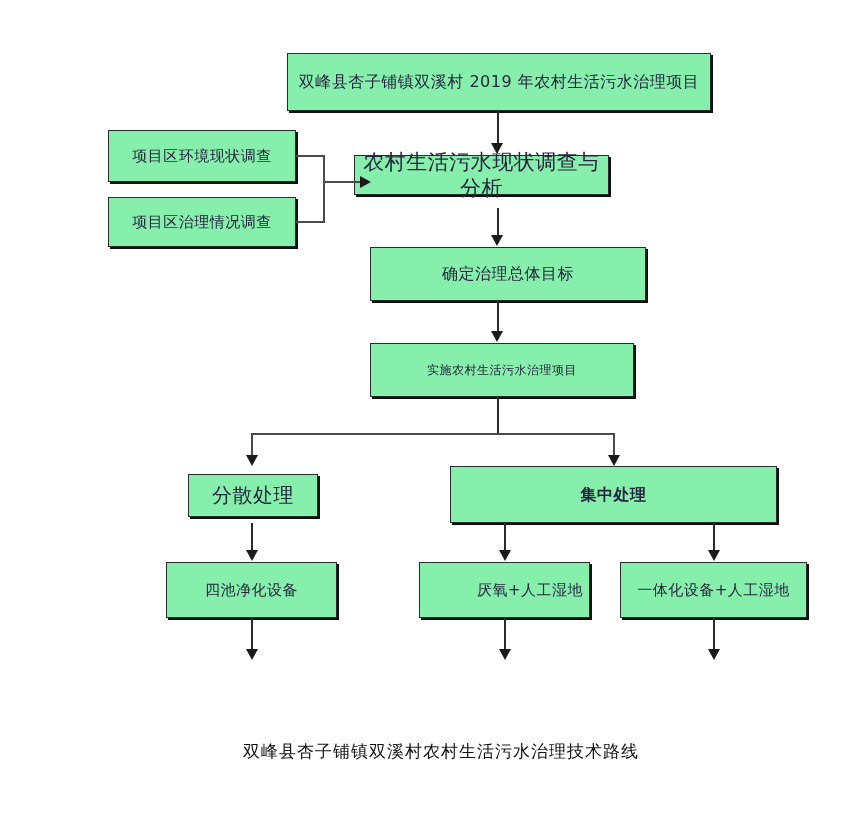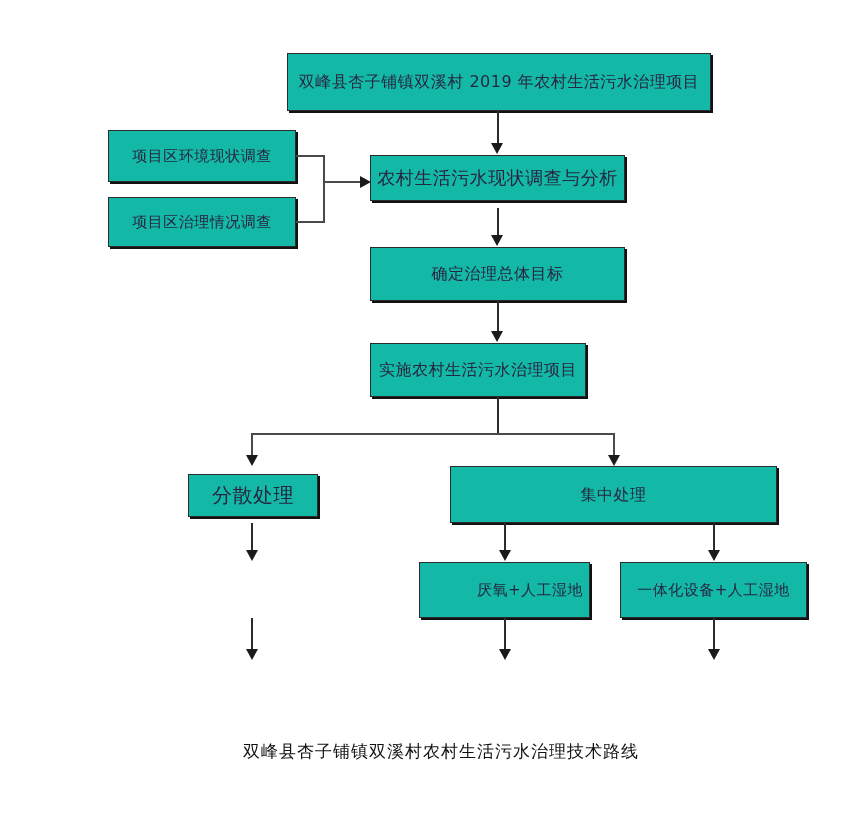--- a/index.html
+++ b/index.html
@@ -12,21 +12,21 @@
   #canvas{
     position:relative;
     width:865px;
     height:833px;
     background:#ffffff;
     overflow:hidden;
   }
   .node{
     position:absolute;
     box-sizing:border-box;
-    background:#14b8a6;
+    background:#86efac;
     border:1px solid #2b2b2b;
     box-shadow:2px 2px 0 0 #111111;
     display:flex;
     align-items:center;
     justify-content:center;
     text-align:center;
     color:#262640;
     letter-spacing:0.5px;
     line-height:1.25;
     padding:6px 6px;
@@ -69,40 +69,43 @@
   </div>
 
   <div class="node" style="left:108px;top:130px;width:188px;height:52px;font-size:15px;">
     <span>项目区环境现状调查</span>
   </div>
 
   <div class="node" style="left:108px;top:197px;width:188px;height:50px;font-size:15px;">
     <span>项目区治理情况调查</span>
   </div>
 
-  <div class="node" style="left:370px;top:155px;width:255px;height:46px;font-size:18px;">
+  <div class="node" style="left:354px;top:155px;width:255px;height:40px;font-size:21px;">
     <span>农村生活污水现状调查与分析</span>
   </div>
 
-  <div class="node" style="left:370px;top:247px;width:255px;height:54px;font-size:16px;">
+  <div class="node" style="left:370px;top:247px;width:276px;height:54px;font-size:16px;">
     <span>确定治理总体目标</span>
   </div>
 
-  <div class="node" style="left:370px;top:343px;width:216px;height:54px;font-size:16px;">
+  <div class="node" style="left:370px;top:343px;width:264px;height:54px;font-size:12px;">
     <span>实施农村生活污水治理项目</span>
   </div>
 
   <div class="node" style="left:188px;top:474px;width:130px;height:43px;font-size:20px;">
     <span>分散处理</span>
   </div>
 
-  <div class="node" style="left:450px;top:466px;width:327px;height:57px;font-size:16px;">
+  <div class="node" style="left:450px;top:466px;width:327px;height:57px;font-size:16px;font-weight:bold;">
     <span>集中处理</span>
   </div>
 
+  <div class="node" style="left:166px;top:562px;width:171px;height:56px;font-size:15px;">
+    <span>四池净化设备</span>
+  </div>
 
   <div class="node" style="left:419px;top:562px;width:171px;height:56px;font-size:15px;justify-content:flex-end;">
     <span>厌氧+人工湿地</span>
   </div>
 
   <div class="node" style="left:620px;top:562px;width:187px;height:56px;font-size:15px;justify-content:center;">
     <span>一体化设备+人工湿地</span>
   </div>
 
 

